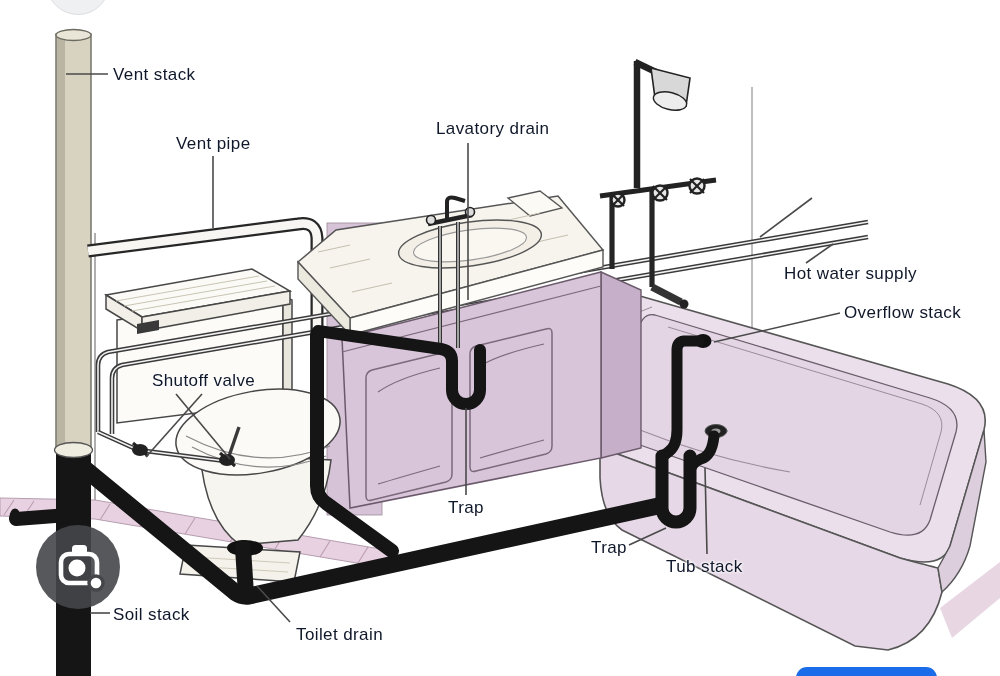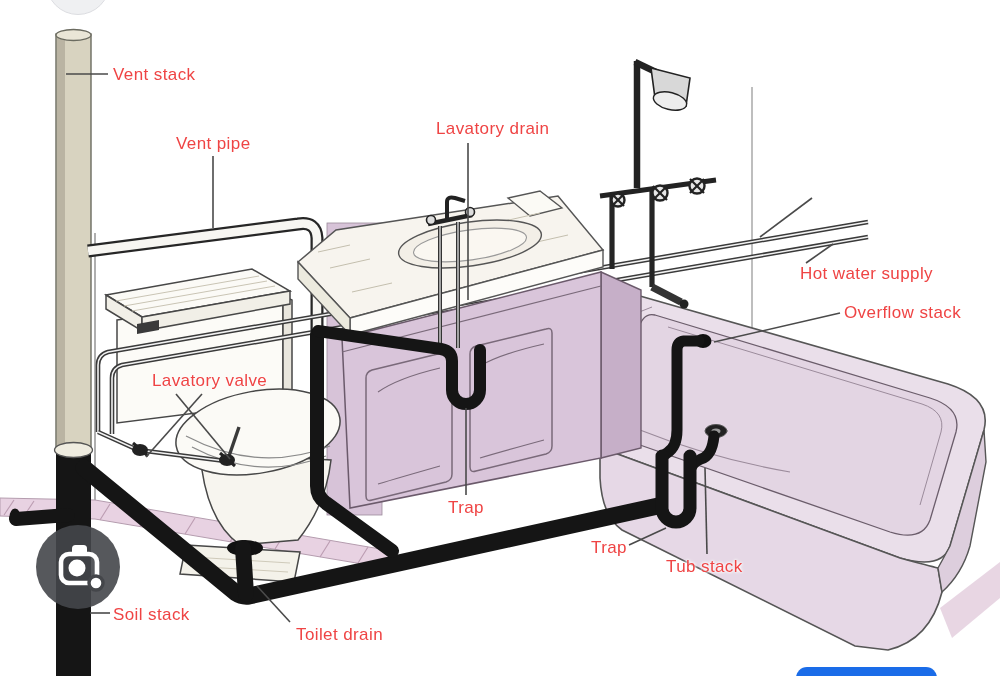--- a/index.html
+++ b/index.html
@@ -1,19 +1,19 @@
 <!DOCTYPE html>
 <html><head>
 <meta charset="utf-8">
 <style>
   html,body{margin:0;padding:0;background:#ffffff;}
   .stage{position:relative;width:1000px;height:676px;overflow:hidden;background:#ffffff;
          font-family:"Liberation Sans", sans-serif;}
   .stage svg{position:absolute;left:0;top:0;}
-  .lbl{position:absolute;font-size:17px;letter-spacing:.4px;color:#ef4444;white-space:nowrap;
+  .lbl{position:absolute;font-size:17px;letter-spacing:.4px;color:#0f172a;white-space:nowrap;
        text-shadow:0 0 3px #fff,0 0 3px #fff,0 0 4px #fff;}
   .top-circle{position:absolute;left:46px;top:-49px;width:62px;height:62px;border-radius:50%;
        background:#eff0f2;border:1px solid #dcdde1;}
   .lens-btn{position:absolute;left:36px;top:525px;width:84px;height:84px;border-radius:50%;
        background:rgba(68,70,74,.9);}
   .blue-btn{position:absolute;left:796px;top:667px;width:141px;height:12px;
        background:#1a6ce8;border-radius:11px 11px 0 0;}
 </style>
 </head>
 <body>
@@ -196,23 +196,23 @@
     <line x1="110" y1="613" x2="90" y2="613"></line>
     <line x1="290" y1="622" x2="257" y2="586"></line>
     <line x1="629" y1="545" x2="666" y2="528"></line>
     <line x1="707" y1="554" x2="705" y2="468"></line>
   </g>
 </svg>
 
 <div class="lbl" style="left:113px;top:65px">Vent stack</div>
 <div class="lbl" style="left:176px;top:134px">Vent pipe</div>
 <div class="lbl" style="left:436px;top:119px">Lavatory drain</div>
-<div class="lbl" style="left:800px;top:264px">Hot water supply</div>
+<div class="lbl" style="left:784px;top:264px">Hot water supply</div>
 <div class="lbl" style="left:844px;top:303px">Overflow stack</div>
-<div class="lbl" style="left:152px;top:371px">Lavatory valve</div>
+<div class="lbl" style="left:152px;top:371px">Shutoff valve</div>
 <div class="lbl" style="left:448px;top:498px">Trap</div>
 <div class="lbl" style="left:113px;top:605px">Soil stack</div>
 <div class="lbl" style="left:296px;top:625px">Toilet drain</div>
 <div class="lbl" style="left:591px;top:538px">Trap</div>
 <div class="lbl" style="left:666px;top:557px">Tub stack</div>
 
 <div class="top-circle"></div>
 
 <div class="lens-btn">
   <svg width="84" height="84" viewBox="0 0 84 84">

